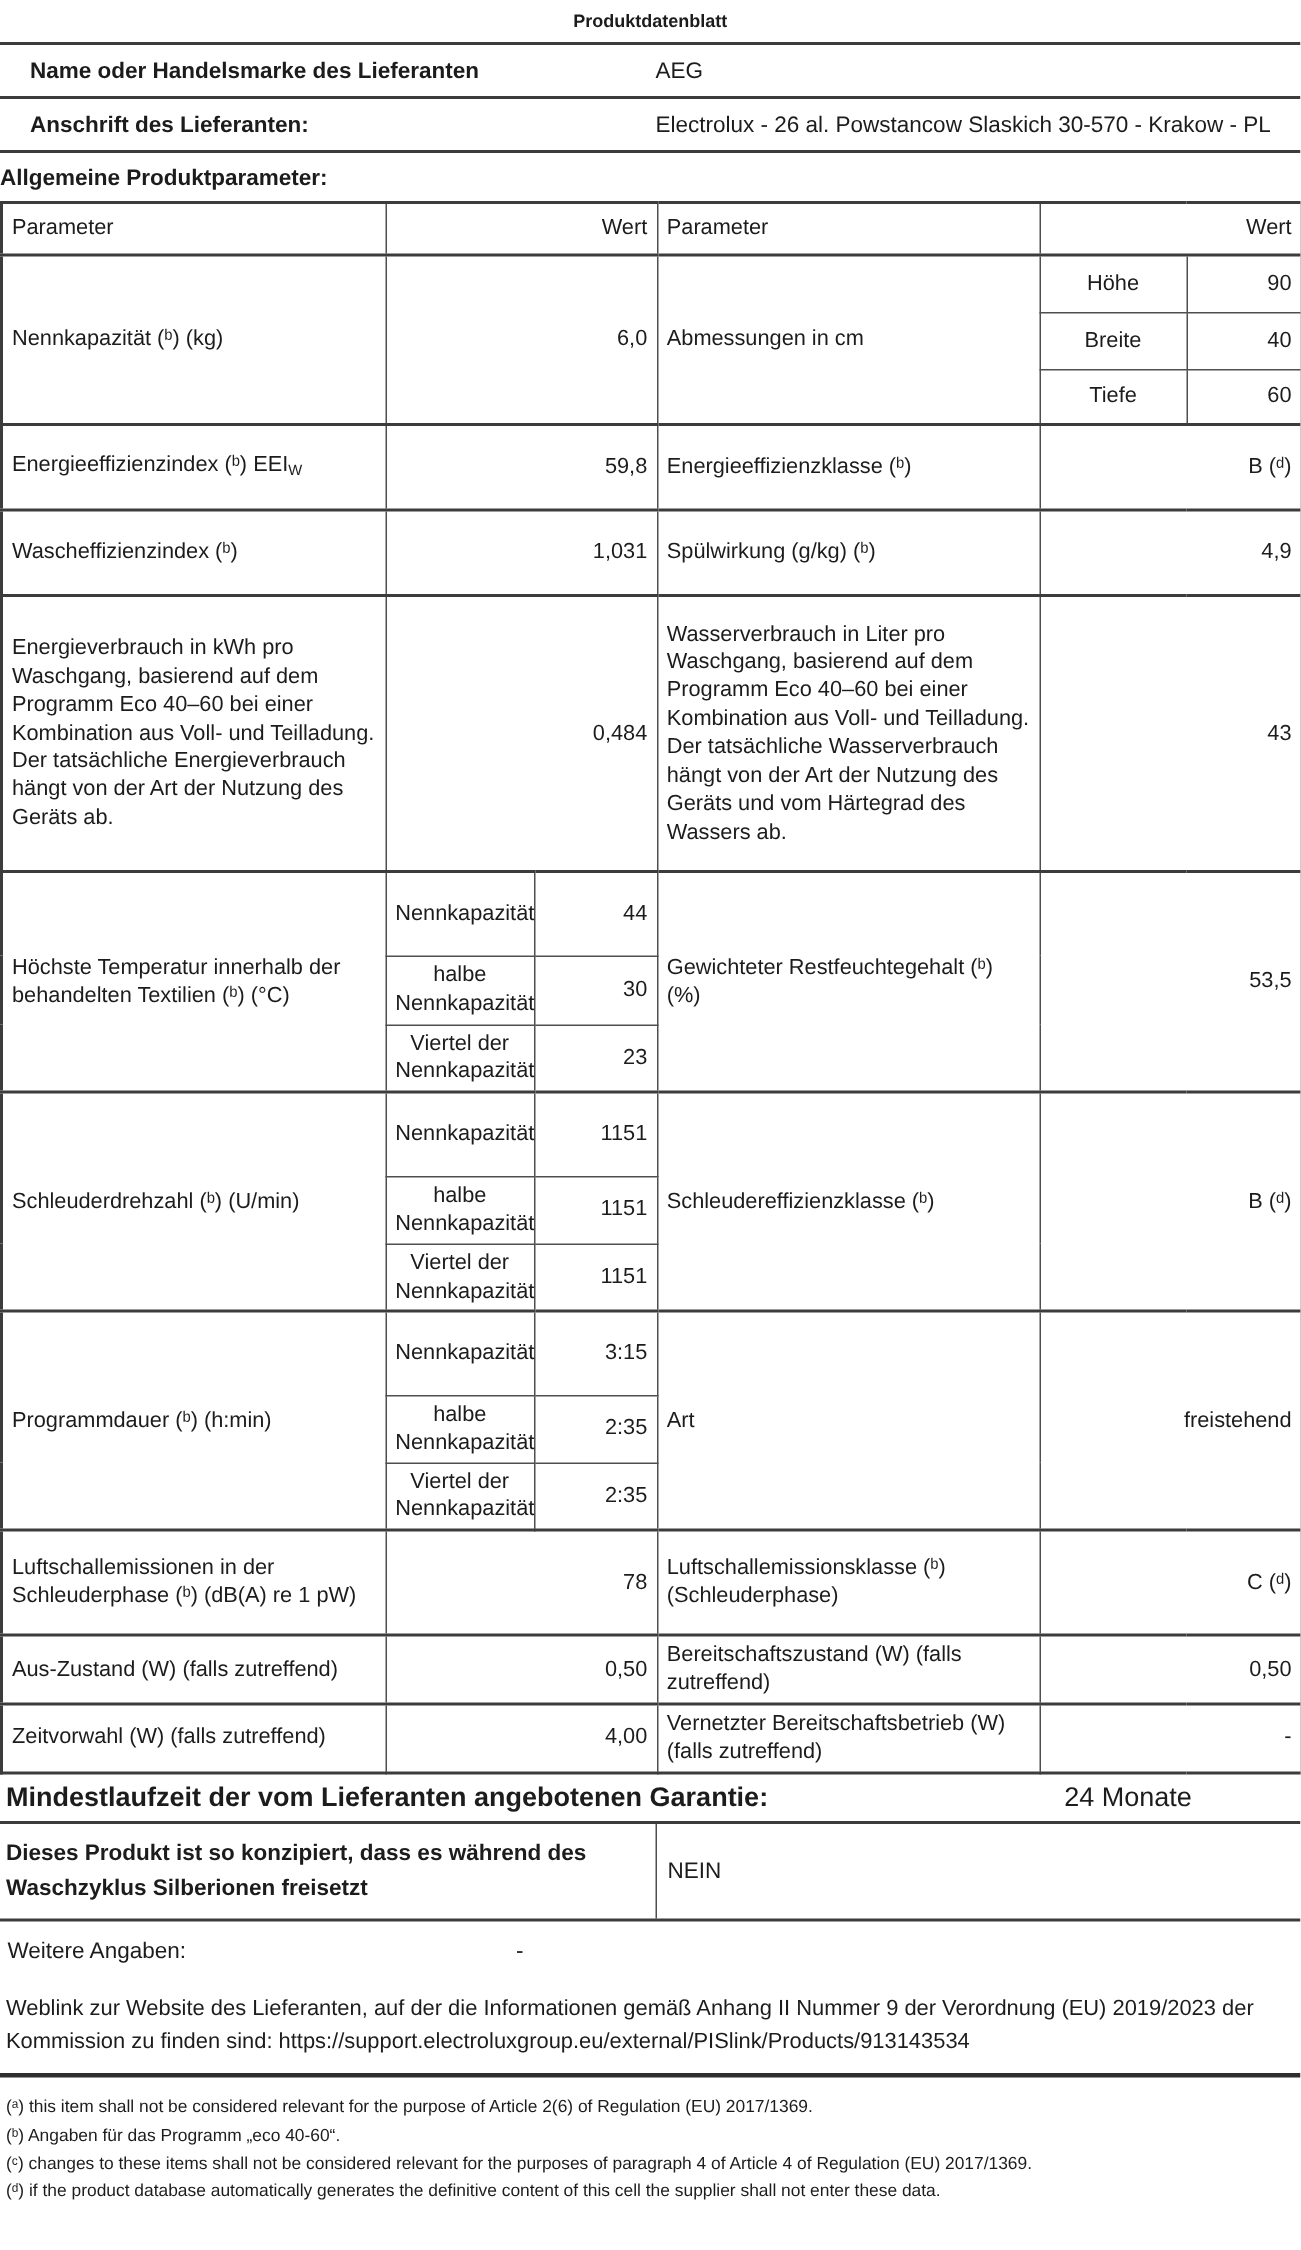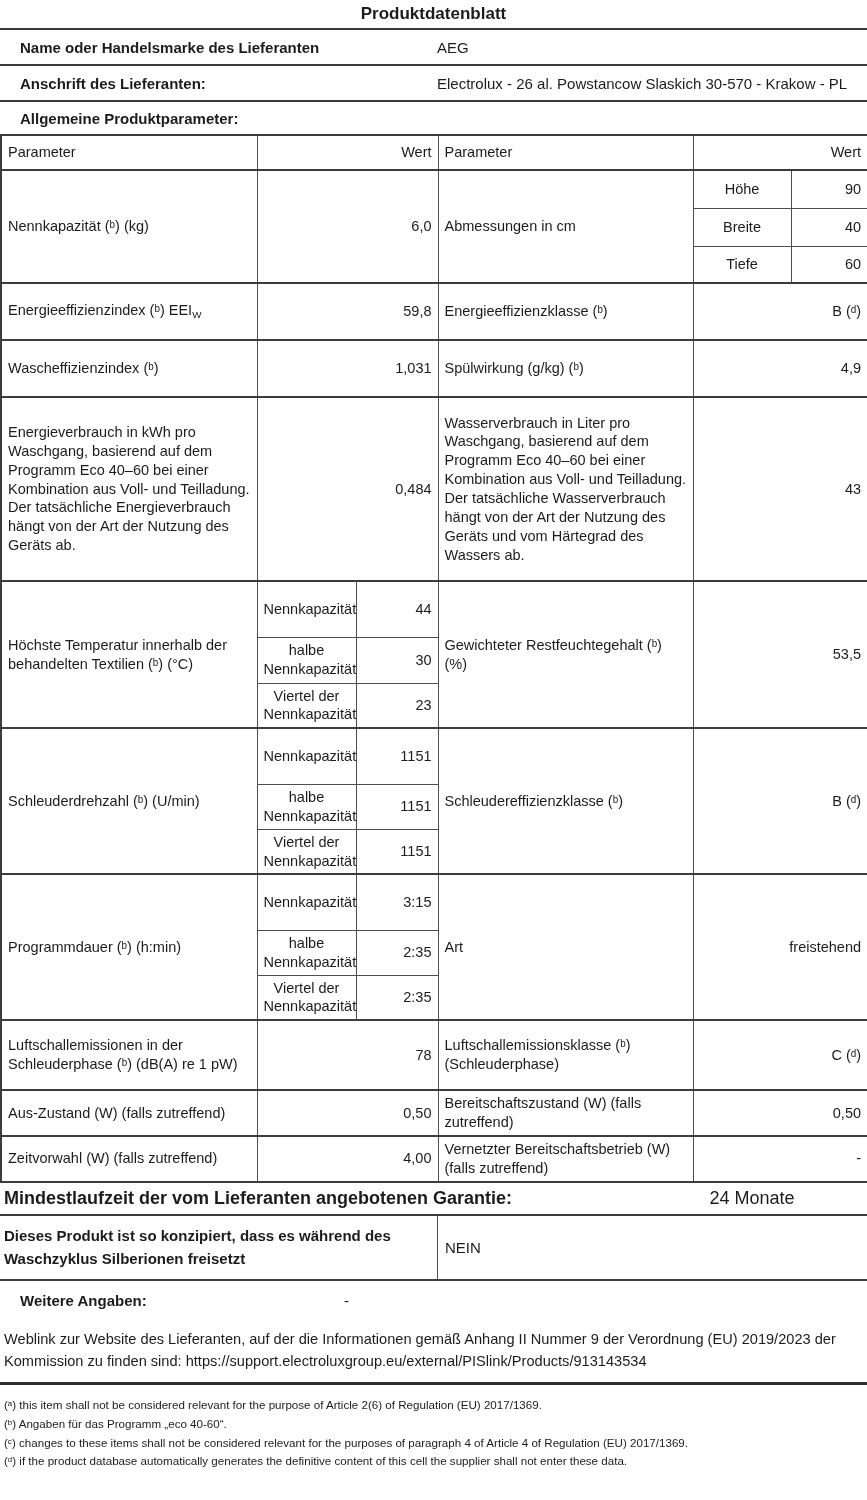--- a/index.html
+++ b/index.html
@@ -5,33 +5,33 @@
   * { margin:0; padding:0; box-sizing:border-box; }
   body {
     width:867px; height:1500px; overflow:hidden;
     background:#ffffff; color:#1c1c1c;
     font-family:"Liberation Sans","DejaVu Sans",sans-serif;
   }
   .page { width:867px; height:1500px; position:relative; }
 
   .doc-title {
     height:30px; display:flex; align-items:center; justify-content:center;
-    font-size:17px; font-weight:bold;
+    font-size:12px; font-weight:bold;
     border-bottom:2px solid #3c3c3c;
   }
   .sup-row {
     height:36px; display:flex; align-items:center;
     border-bottom:2px solid #3c3c3c; font-size:15px;
   }
   .sup-row .sup-label { width:437px; font-weight:bold; padding-left:20px; }
   .sup-row .sup-value { flex:1; }
 
   .section-heading {
     height:32px; display:flex; align-items:center;
-    font-size:15px; font-weight:bold; padding-left:20px;
+    font-size:15px; font-weight:bold; padding-left:0;
   }
 
   table.params {
     width:867px; border-collapse:collapse; table-layout:fixed;
     border:2px solid #3c3c3c;
   }
   table.params td {
     border:1px solid #4f4f4f;
     font-size:14.5px; line-height:1.3; color:#1c1c1c;
     padding:3px 6px; vertical-align:middle;
@@ -56,21 +56,21 @@
   .silber-row .s-label {
     width:437px; font-weight:bold; padding:6px 30px 6px 4px;
     display:flex; align-items:center; line-height:1.55;
   }
   .silber-row .s-value {
     flex:1; border-left:1px solid #4f4f4f;
     display:flex; align-items:center; padding-left:7px; font-weight:normal;
   }
 
   .weitere-row { height:40px; display:flex; align-items:center; font-size:15px; position:relative; }
-  .weitere-row .w-label { font-weight:bold; padding-left:20px; }
+  .weitere-row .w-label { font-weight:normal; padding-left:5px; }
   .weitere-row .w-value { position:absolute; left:256px; width:181px; text-align:center; }
 
   .weblink { padding:8px 20px 10px 4px; font-size:14.6px; line-height:1.5; }
 
   .sep-thick { border-top:3px solid #2e2e2e; }
 
   .footnotes { padding:11px 4px 6px 4px; font-size:11.6px; line-height:1.6; }
 </style>
 </head>
 <body>

